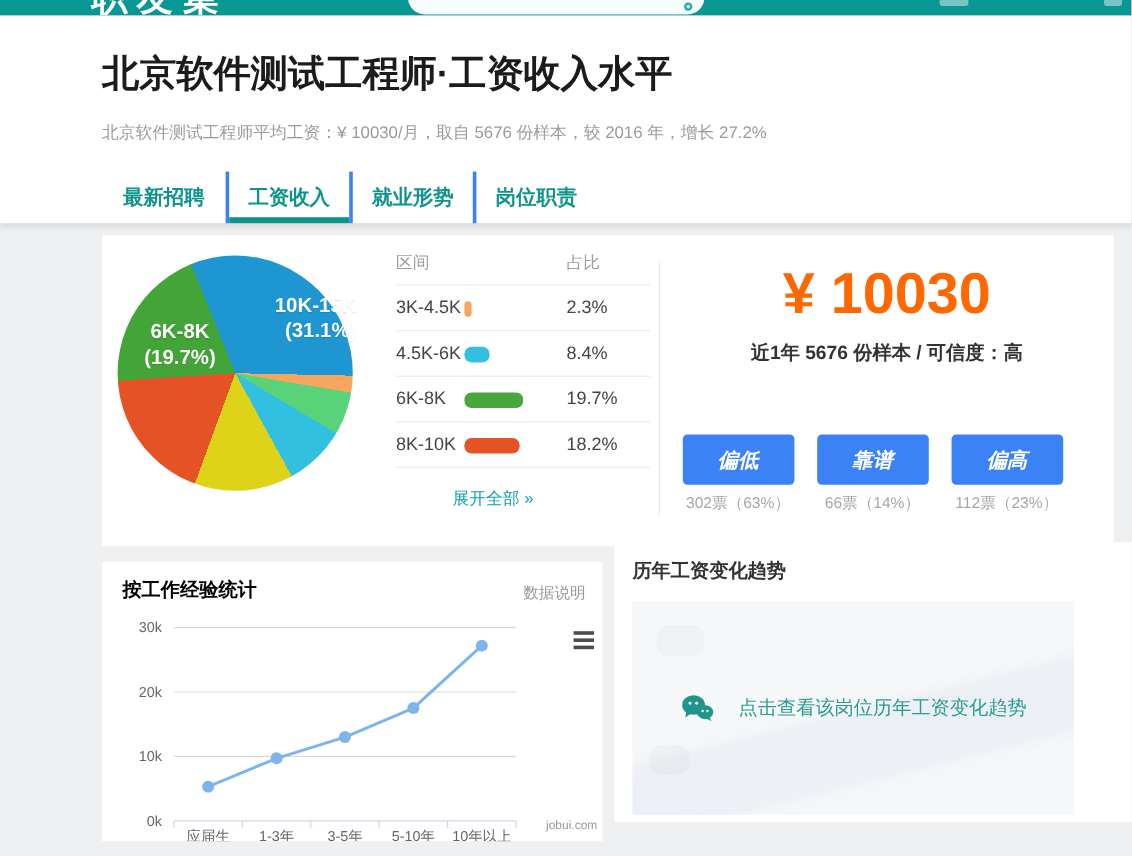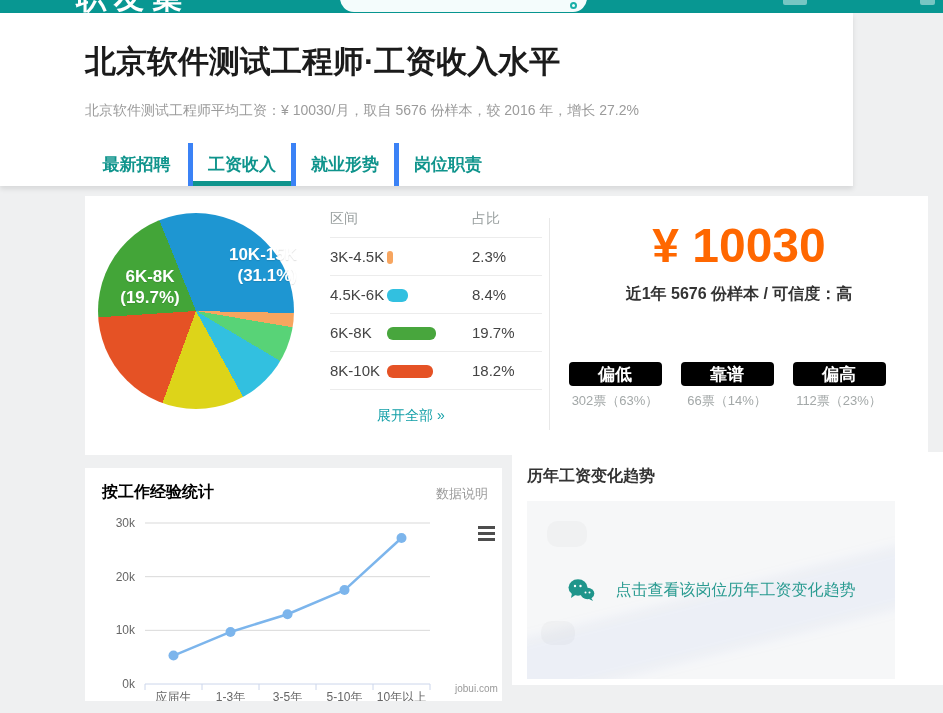--- a/index.html
+++ b/index.html
@@ -8,26 +8,26 @@
 
   
   .topbar { position:absolute; left:0; top:0; width:943px; height:13px; background:#089792; overflow:hidden; }
   .logo { position:absolute; left:76px; top:-22px; color:#fff; font-size:30px; font-weight:bold; letter-spacing:8px; }
   .searchbox { position:absolute; left:340px; top:-16px; width:247px; height:28px; background:#f4fcfc; border-radius:14px; }
   .search-dot { position:absolute; right:10px; bottom:3px; width:7px; height:7px; border-radius:50%; border:2px solid #19b0a8; }
   .hdr-icon1 { position:absolute; left:783px; top:-3px; width:24px; height:8px; background:rgba(255,255,255,.45); border-radius:2px; }
   .hdr-icon2 { position:absolute; left:920px; top:-3px; width:15px; height:8px; background:rgba(255,255,255,.45); border-radius:2px; }
 
   
-  .hero { position:absolute; left:0; top:13px; width:853px; height:173px; background:#fff; box-shadow:0 3px 5px rgba(0,0,0,.10); }
+  .hero { position:absolute; left:0; top:13px; width:943px; height:173px; background:#fff; box-shadow:0 3px 5px rgba(0,0,0,.10); }
   .page-title { position:absolute; left:85px; top:28px; font-size:31px; font-weight:bold; color:#1b1b1b; }
   .page-subtitle { position:absolute; left:85px; top:89px; font-size:14px; color:#9b9b9b; }
   .tabs { position:absolute; left:85px; top:130px; height:43px; display:flex; }
   .tab { width:103px; height:43px; text-align:center; padding-top:10px; font-size:17px; font-weight:bold; color:#0f948c; position:relative; cursor:pointer; }
-  .tab + .tab { border-left:5px solid #3b82f6; }
+  .tab + .tab { border-left:3px solid #3b82f6; }
   .tab.active::after { content:""; position:absolute; left:0; bottom:0; width:100%; height:5px; background:#0f948c; }
 
   
   .card1 { position:absolute; left:85px; top:196px; width:843px; height:259px; background:#fff; }
   .pie { position:absolute; left:13px; top:17px; width:196px; height:196px; border-radius:50%; }
   .pie-label { position:absolute; width:130px; text-align:center; color:#fff; font-weight:bold; font-size:17px; line-height:1.25; white-space:pre-line; text-shadow:0 1px 1px rgba(0,0,0,.12); }
   .pie-label.l1 { left:82px; top:48px;text-align:right; }
   .pie-label.l2 { left:0px;  top:70px; }
 
   .dist-table { position:absolute; left:245px; top:14px; width:212px; }
@@ -40,21 +40,21 @@
   .dist-foot { border-top:1px solid #ececec; }
   .expand-link { position:absolute; left:292px; top:211px; font-size:14px; color:#14a0a8; cursor:pointer; }
 
   .vdivider { position:absolute; left:464px; top:22px; width:1px; height:212px; background:#e8e8e8; }
 
   .salary-amount { position:absolute; left:465px; top:22px; width:378px; text-align:center; font-size:48px; font-weight:bold; color:#ff6700; }
   .sample-line { position:absolute; left:465px; top:88px; width:378px; text-align:center; font-size:16px; font-weight:bold; color:#333; }
   .vote-question { position:absolute; left:465px; top:140px; width:378px; text-align:center; font-size:13px; color:#a0a5a5; }
   .vote-row { position:absolute; left:474px; top:166px; display:flex; }
   .vote-col { width:112px; text-align:center; }
-  .vote-btn { width:93px; height:24px; margin:0 auto; background:#000000; border:none; border-radius:4px; color:#fff; font-size:17px; font-weight:bold; font-family:inherit; cursor:pointer; }
+  .vote-btn { width:93px; height:42px; margin:0 auto; background:#3b82f6; border:none; border-radius:4px; color:#fff; font-size:17px; font-weight:bold; font-family:inherit; cursor:pointer;font-style:italic; }
   .vote-caption { margin-top:6px; font-size:13px; color:#a3a8a8; }
 
   
   .card2 { position:absolute; left:85px; top:468px; width:417px; height:233px; background:#fff; }
   .c2-title { position:absolute; left:17px; top:14px; font-size:16px; font-weight:bold; color:#000000; }
   .c2-link { position:absolute; right:14px; top:17px; font-size:13px; color:#999; cursor:pointer; }
   .hamburger { position:absolute; left:393px; top:58px; width:17px; cursor:pointer; }
   .hamburger span { display:block; width:17px; height:3px; background:#4d4d4d; margin-bottom:3px; }
   .chart-svg { position:absolute; left:0; top:0; }
   .watermark { position:absolute; left:370px; top:215px; font-size:10px; color:#9a9a9a; }

